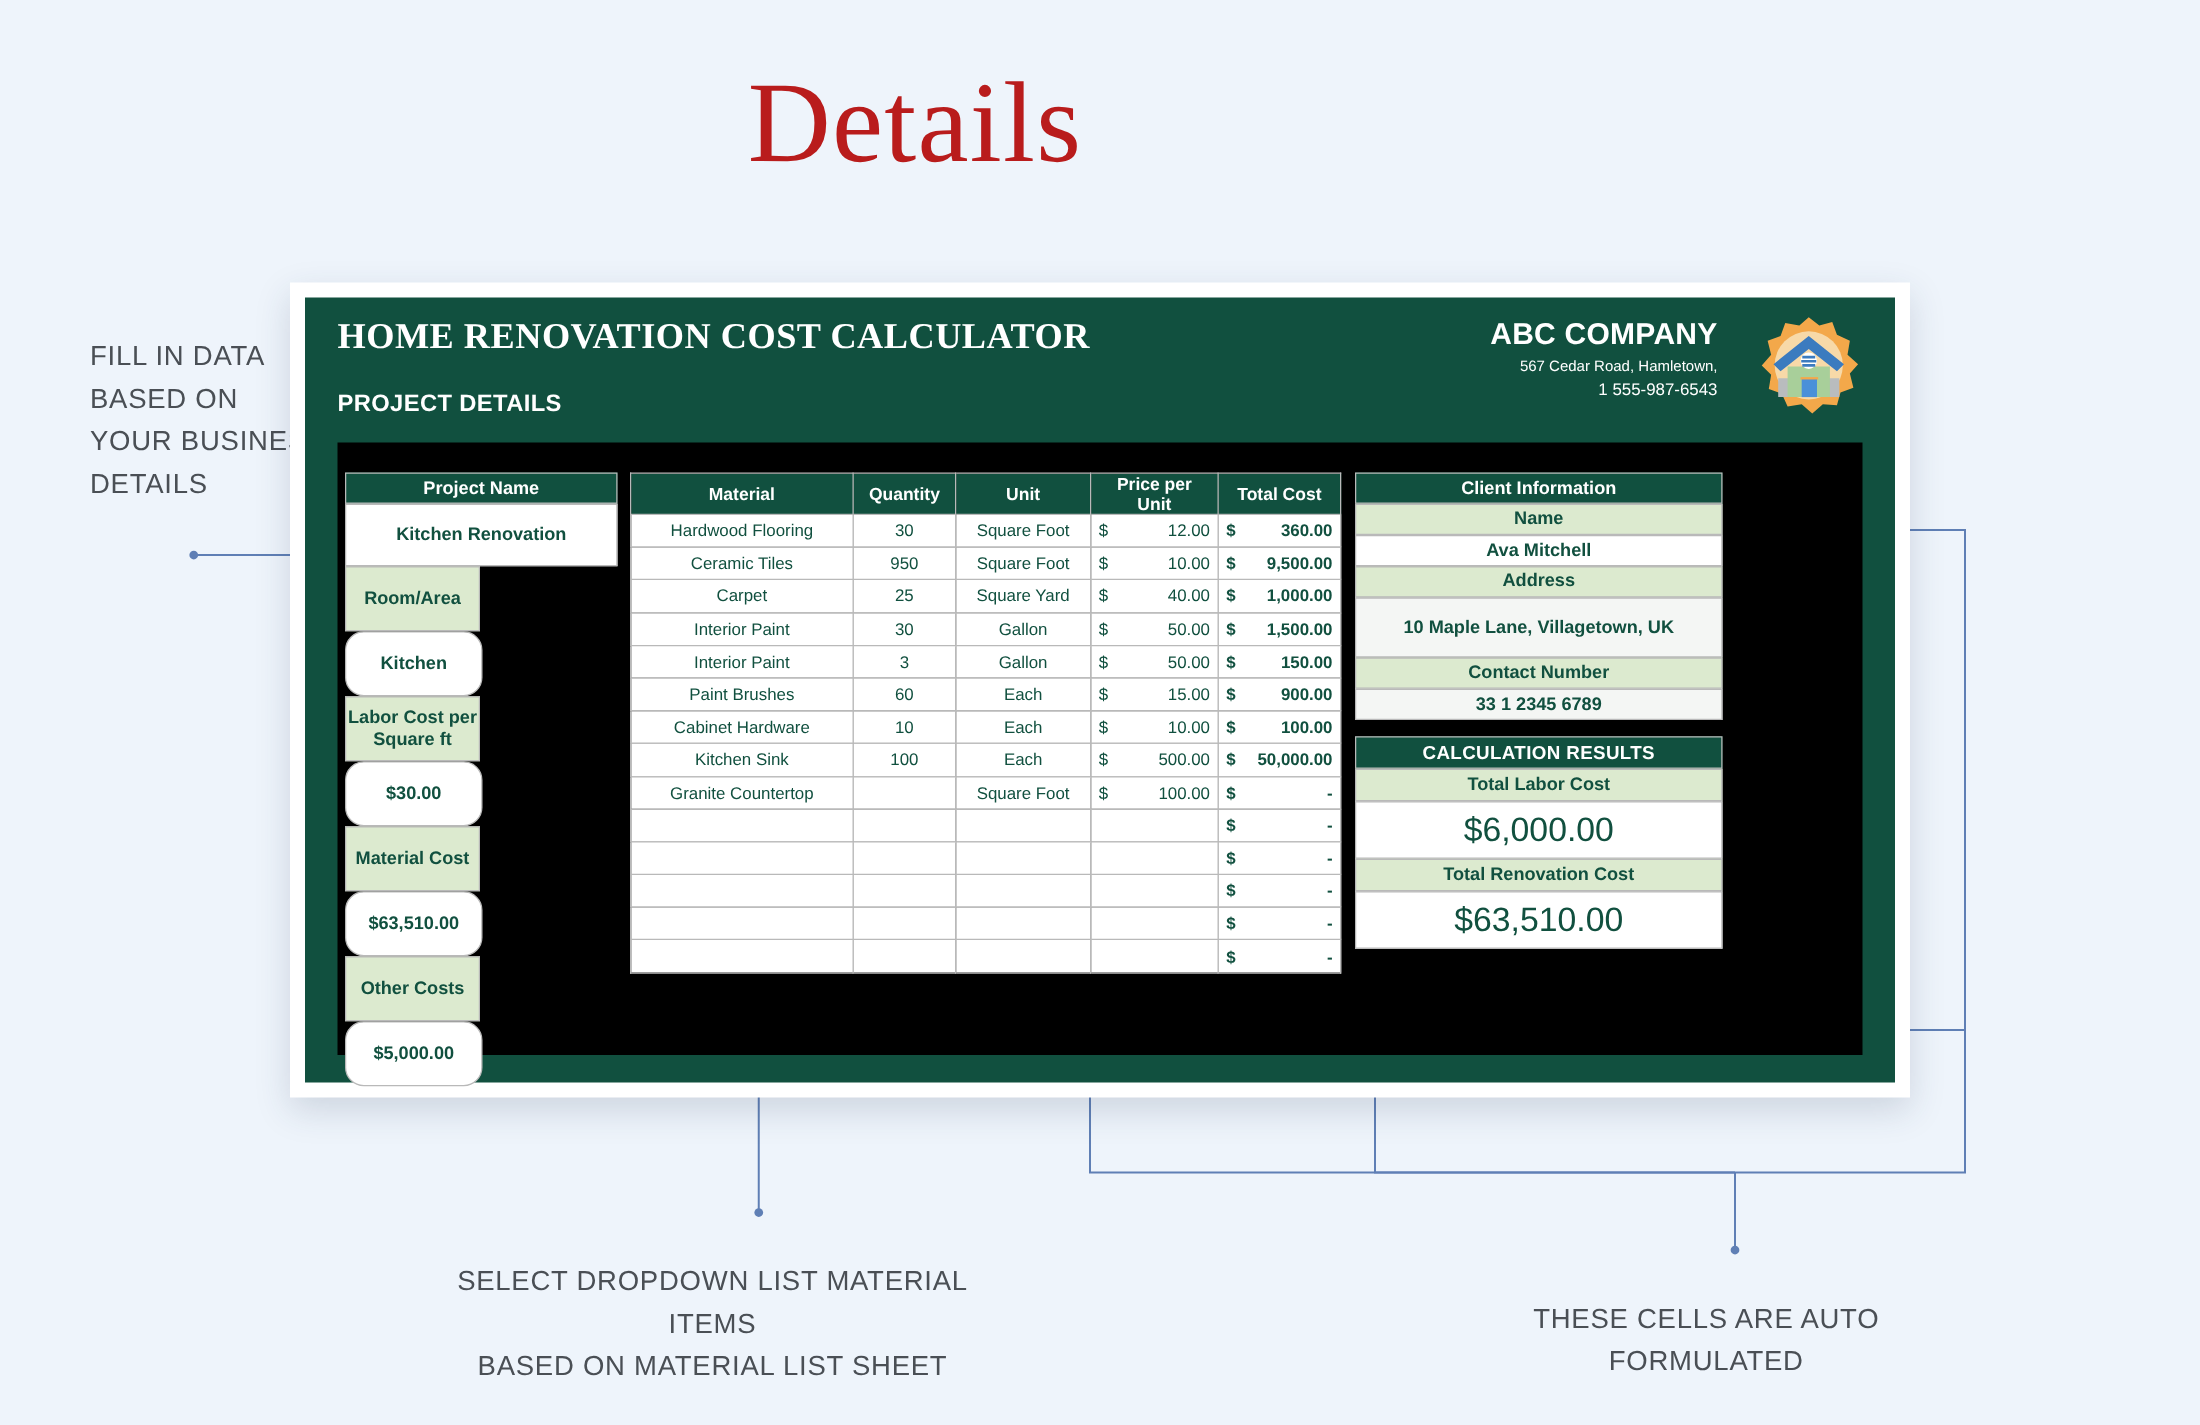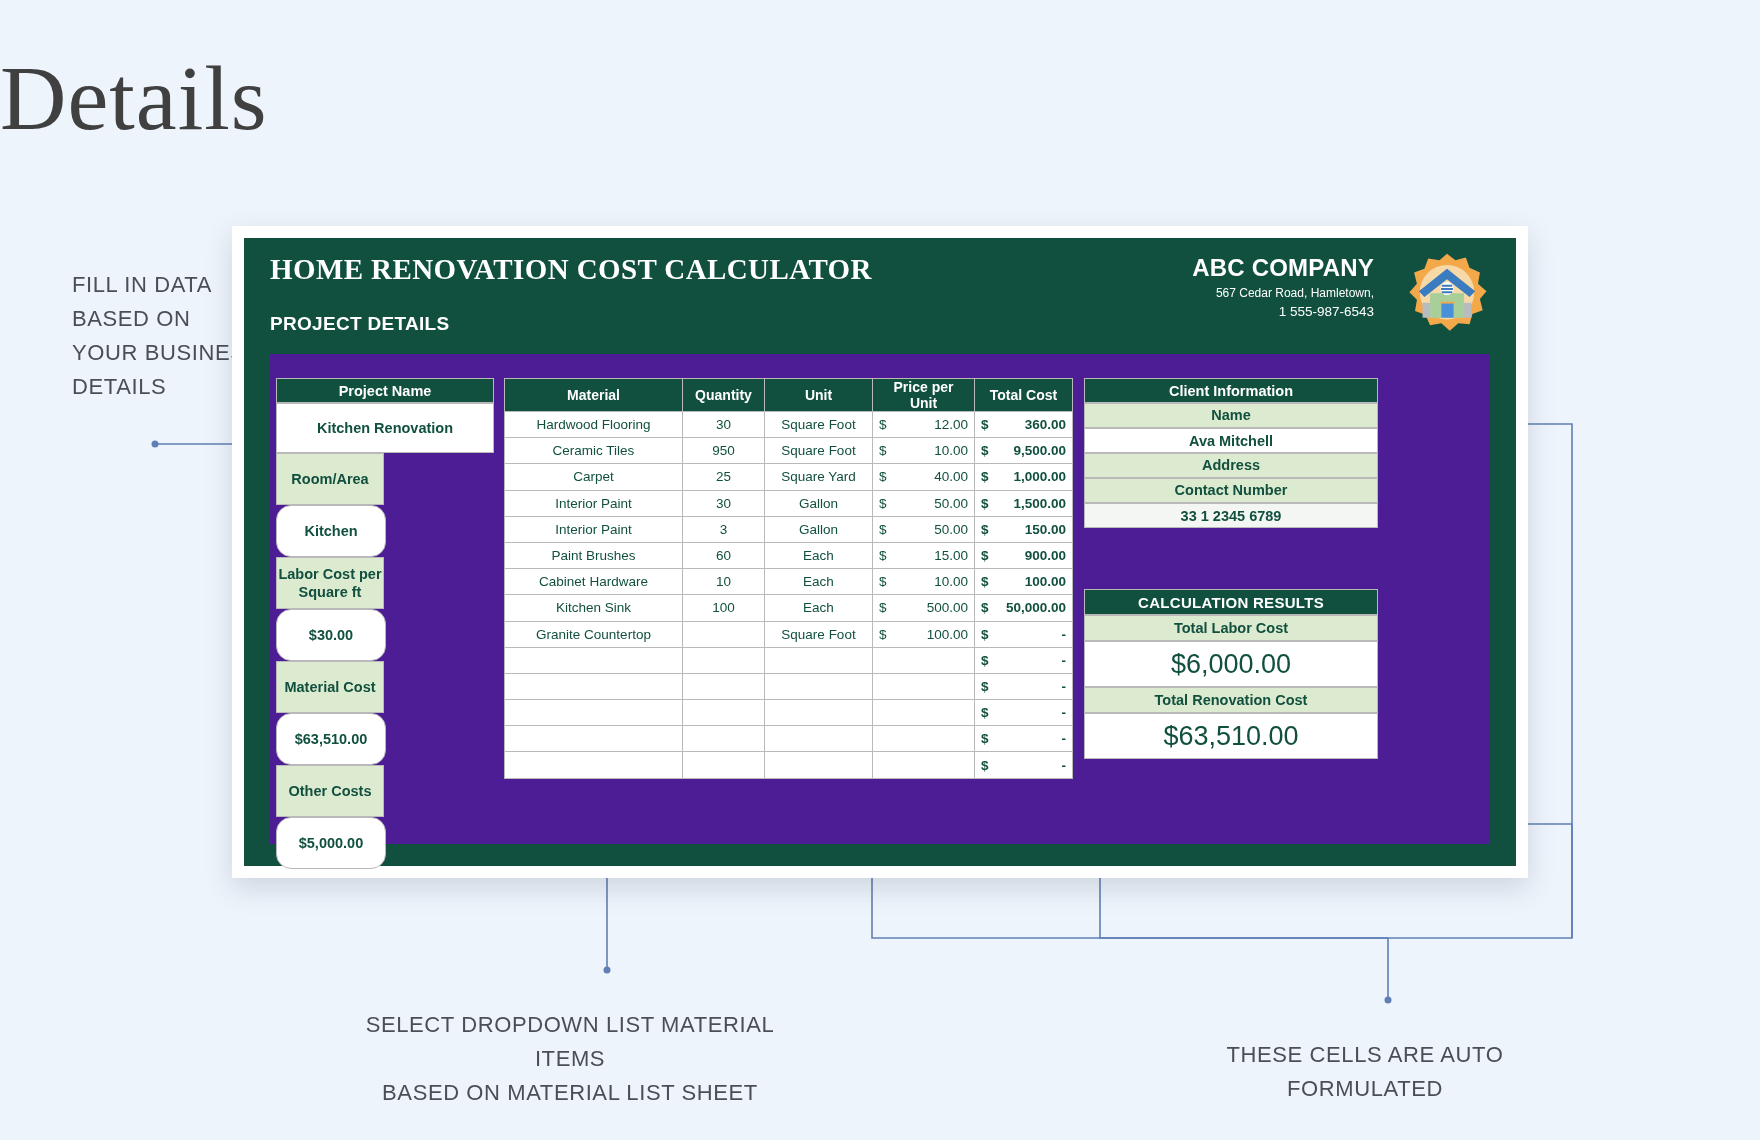--- a/index.html
+++ b/index.html
@@ -7,24 +7,24 @@
     width: 1760px; height: 1140px;
     background: #eef4fb;
     font-family: "Liberation Sans", sans-serif;
     overflow: hidden;
   }
   .page { position: relative; width: 1760px; height: 1140px; }
 
   
   .page-heading {
     position: absolute; top: 48px; left: 0; width: 1464px;
-    text-align: left;
+    text-align: center;
     font-family: "Liberation Serif", serif;
     font-size: 92px; font-weight: 400;
-    color: #404040;
+    color: #b91c1c;
     letter-spacing: 1px;
     line-height: 1.1;
   }
 
   
   .card {
     position: absolute; left: 232px; top: 226px;
     width: 1296px; height: 652px;
     background: #ffffff;
     box-shadow: 0 10px 26px rgba(40,60,90,0.17);
@@ -62,21 +62,21 @@
   
   .logo-wrap {
     position: absolute; right: 22px; top: 12px;
     width: 94px; height: 94px;
   }
 
   
   .work-area {
     position: absolute; left: 26px; top: 116px;
     width: 1220px; height: 490px;
-    background: #4c1d95;
+    background: #000000;
   }
 
   
   .hdr {
     background: #11503f; color: #ffffff;
     font-size: 14.5px; font-weight: 700; text-align: center;
     display: flex; align-items: center; justify-content: center;
   }
   .lbl {
     background: #dceacf; color: #11503f;
@@ -515,20 +515,23 @@
             <tr>
               <td class="lbl ci-lbl">Name</td>
             </tr>
             <tr>
               <td class="val ci-val">Ava Mitchell</td>
             </tr>
             <tr>
               <td class="lbl ci-lbl">Address</td>
             </tr>
             <tr>
+              <td class="val val-soft ci-addr">10 Maple Lane, Villagetown, UK</td>
+            </tr>
+            <tr>
               <td class="lbl ci-lbl">Contact Number</td>
             </tr>
             <tr>
               <td class="val val-soft ci-val">33 1 2345 6789</td>
             </tr>
           </tbody>
         </table>
 
         <table class="calc-table">
           <tbody>

